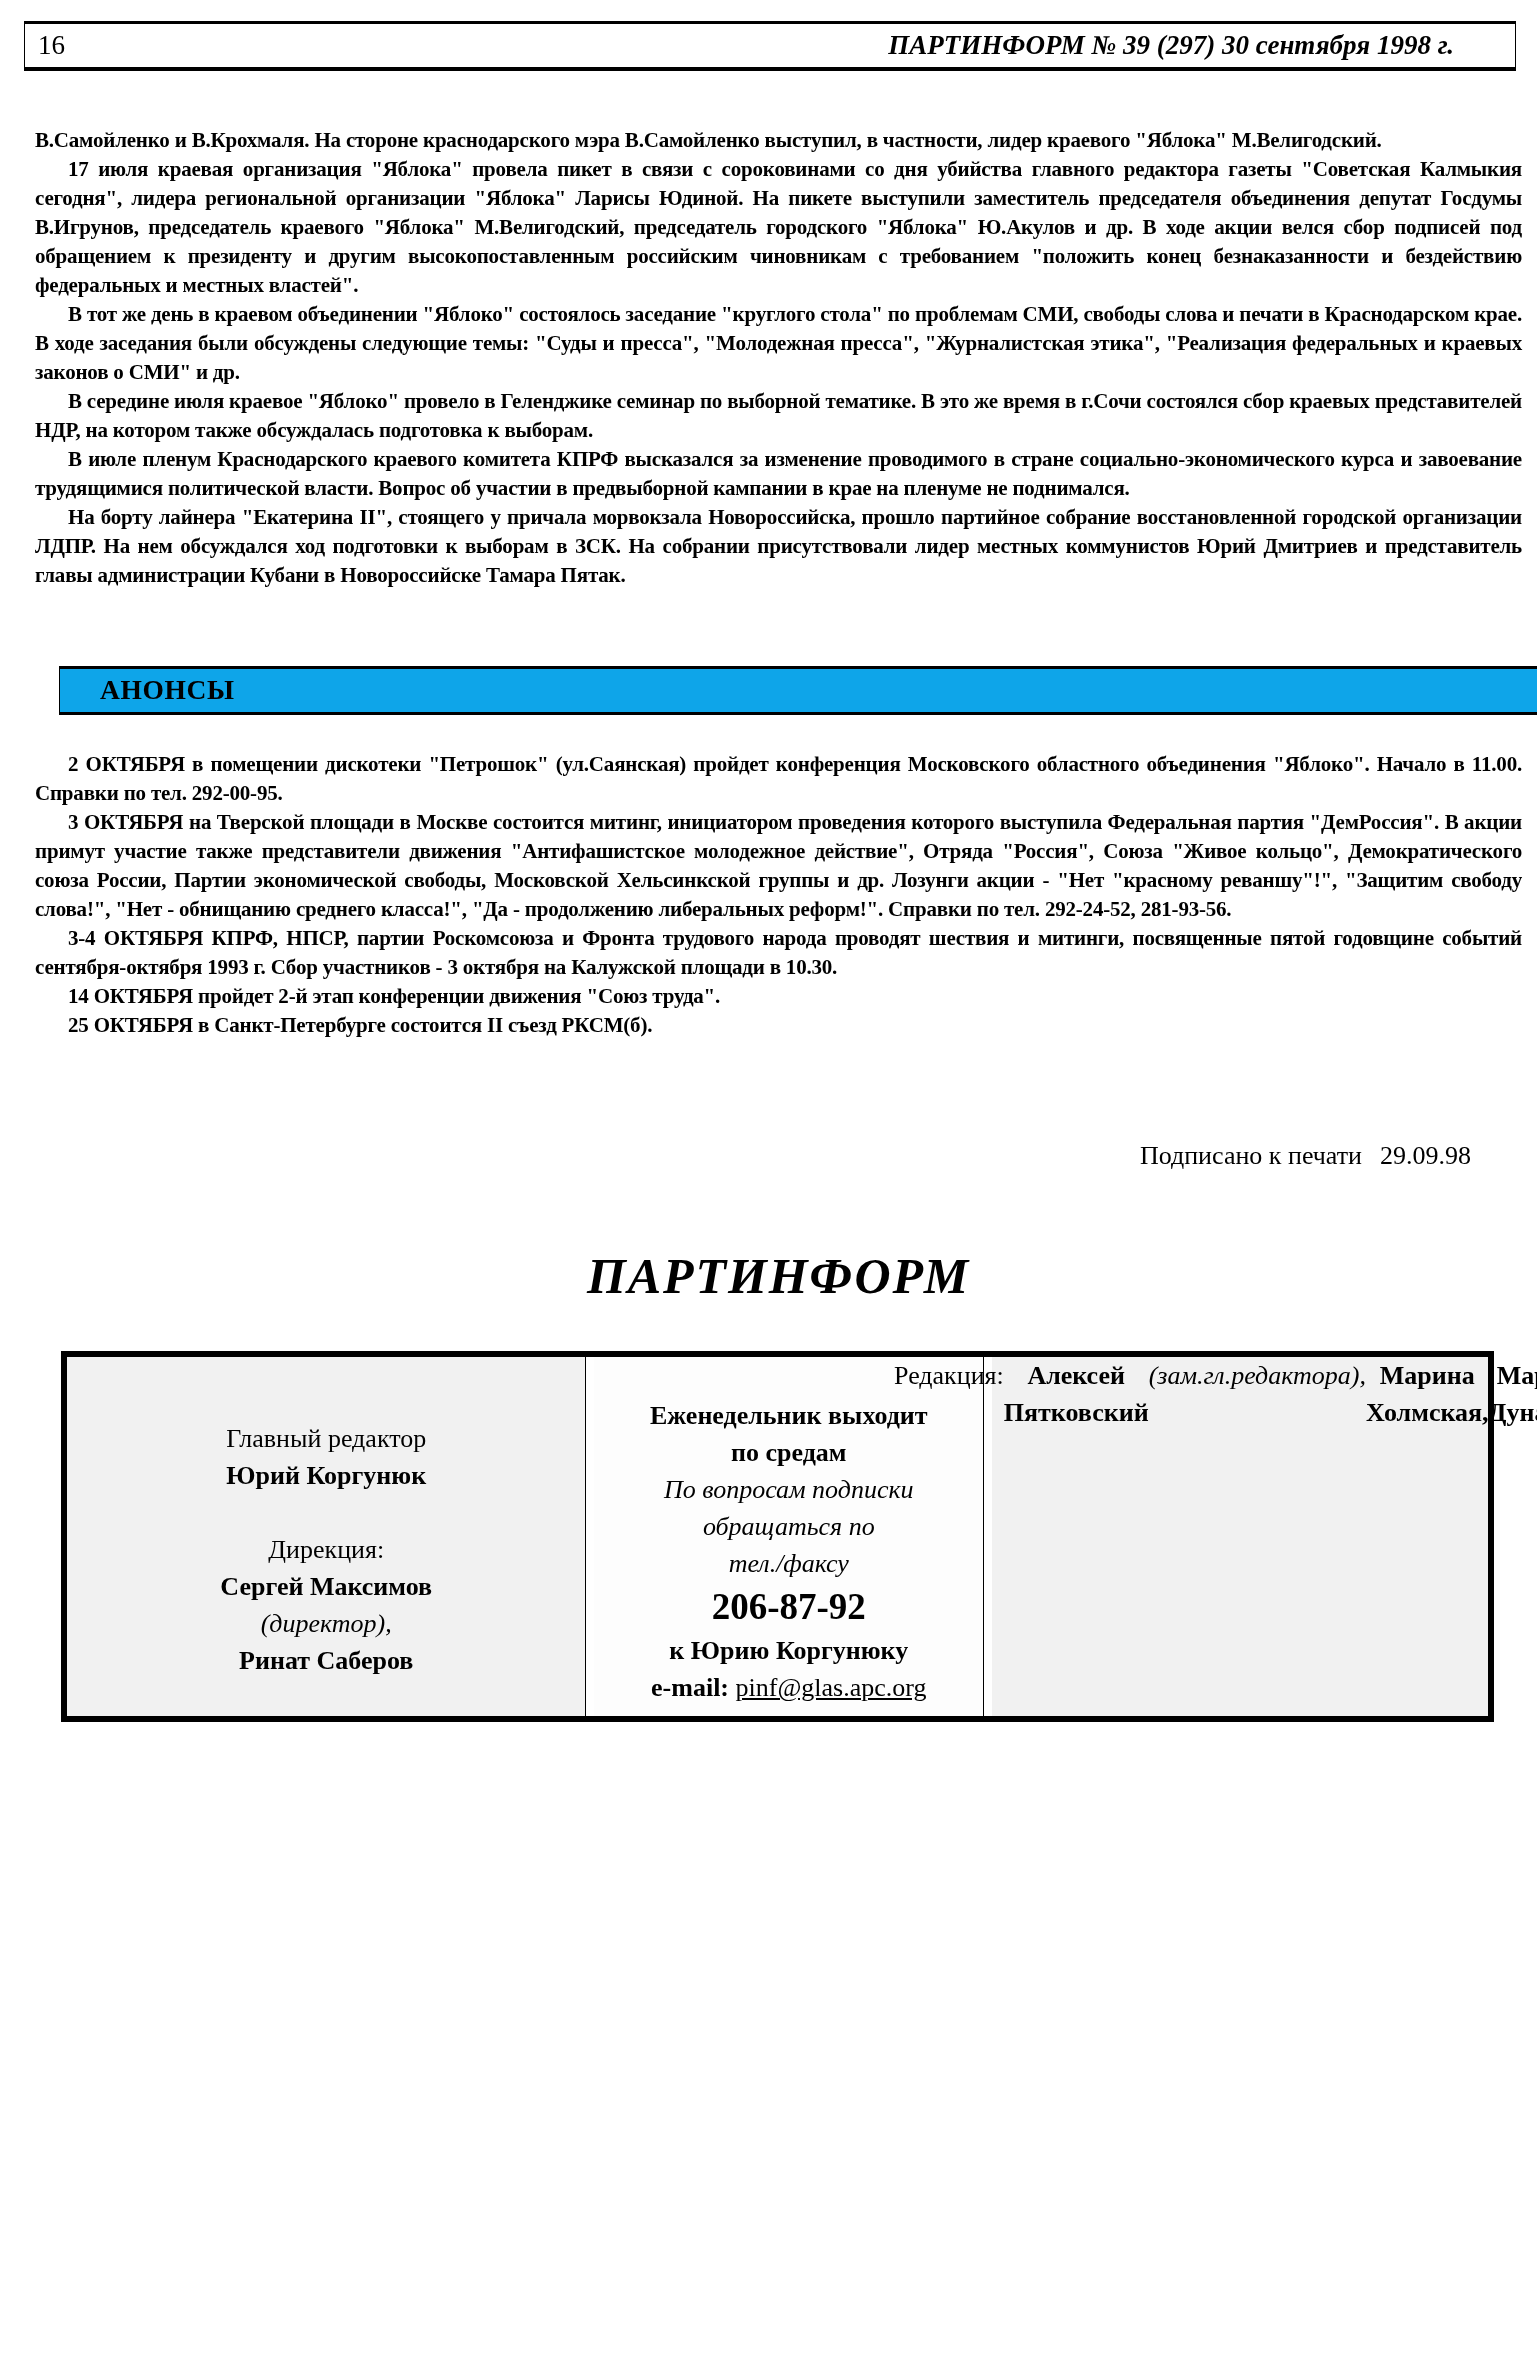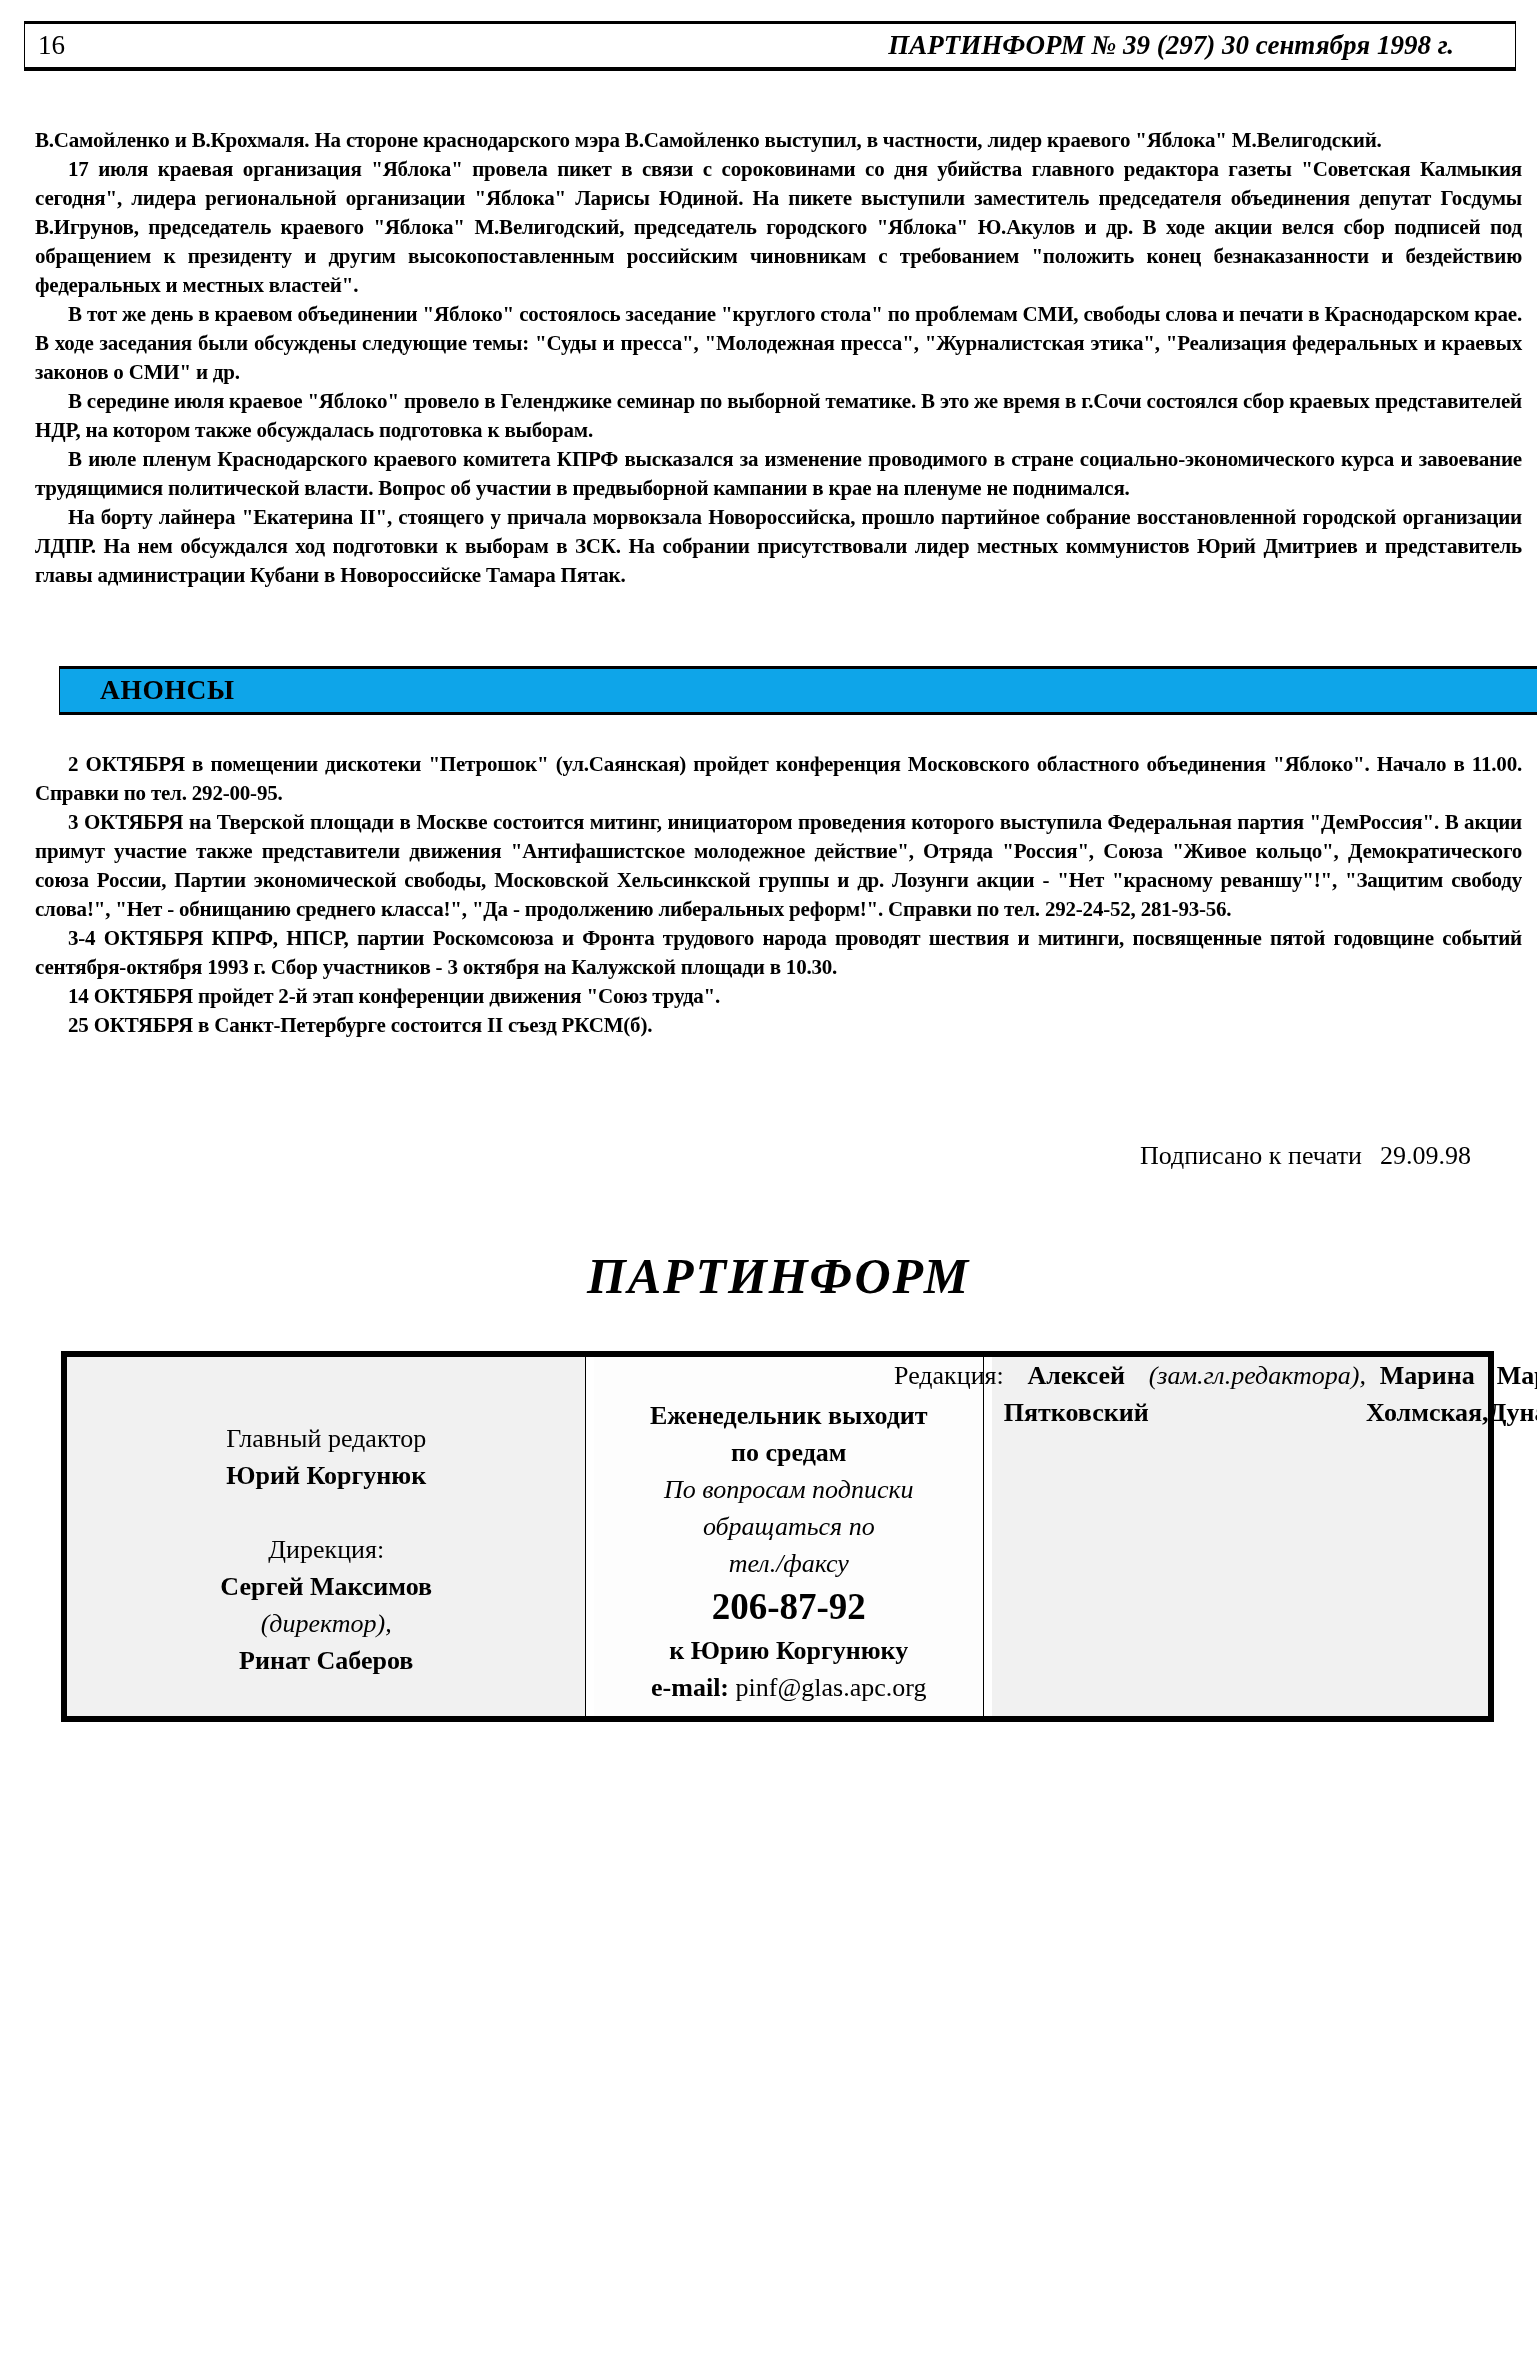--- a/index.html
+++ b/index.html
@@ -36,21 +36,21 @@
     display:flex;flex-direction:column;justify-content:center;text-align:center;font-size:26px;line-height:37px;padding-top:26px;}
   .cell-mid{width:27.9%;background:#fdfdfd;border-right:1.9px solid #000;
     text-align:center;font-size:26px;line-height:37px;padding-top:40px;}
   .cell-right{width:34.9%;background:#f1f1f1;
     display:flex;flex-direction:row;justify-content:center;text-align:center;font-size:26px;line-height:37px;}
   .b{font-weight:bold;}
   .i{font-style:italic;}
   .phone{font-size:37px;font-weight:bold;line-height:50px;text-align:center;}
   .gap{height:37px;}
   .email-line{white-space:nowrap;}
-  .email-link{}
+  .email-link{text-decoration:underline;}
 </style>
 </head>
 <body>
 
 <div class="page">
 
   <div class="header-box">
     <span class="page-num">16</span>
     <span class="issue-title">ПАРТИНФОРМ № 39 (297) 30 сентября 1998 г.</span>
   </div>

